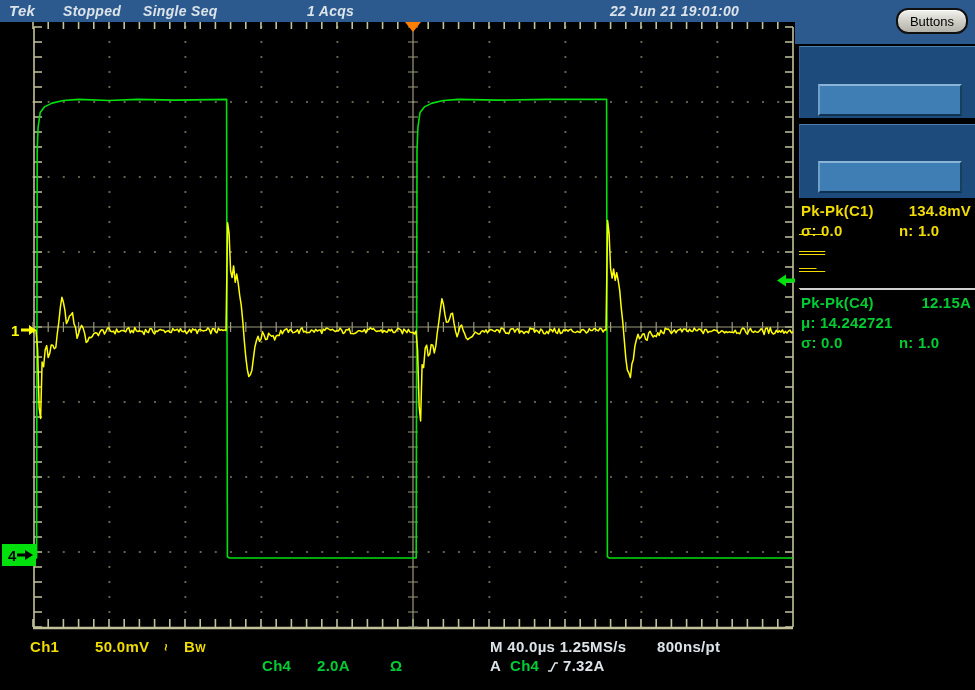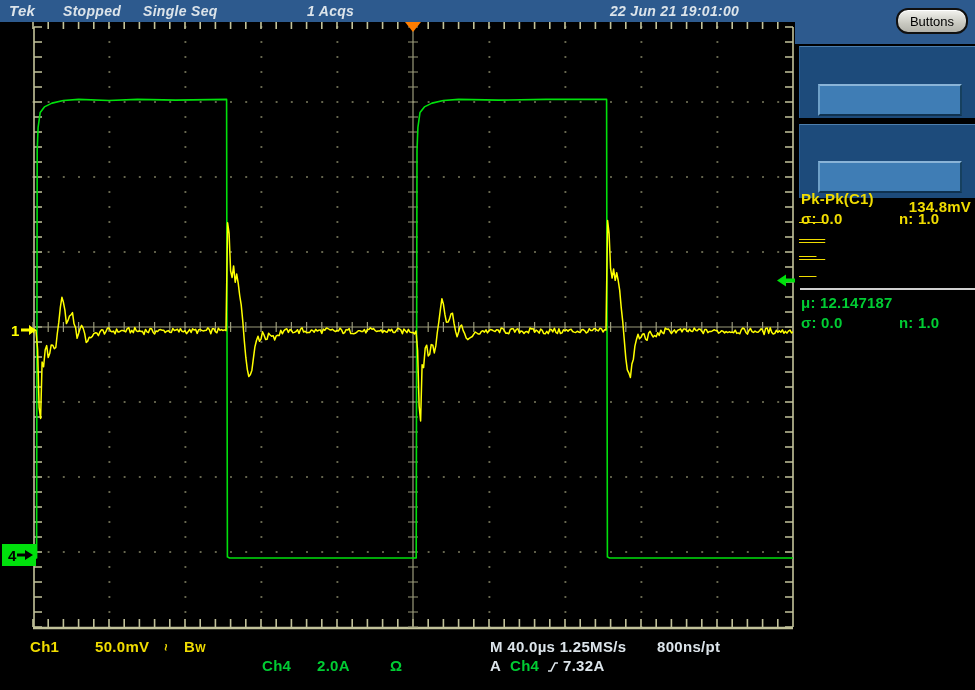--- a/index.html
+++ b/index.html
@@ -17,21 +17,21 @@
   
   .menu-panel{position:absolute;left:799px;width:176px;background:var(--panel-blue);
     border-top:1px solid #4d7fae;border-left:1px solid #2c5f92;}
   .menu-inset{position:absolute;left:18px;width:140px;height:28px;background:var(--inset-blue);
     border-top:2px solid #8ab4d8;border-left:2px solid #6ea0c8;
     border-bottom:2px solid #0f3250;border-right:2px solid #16405f;}
   
   .meas-group{position:absolute;left:799px;width:176px;}
   .meas-row{position:relative;height:20px;font-size:15px;letter-spacing:.2px;white-space:pre;}
   .meas-left{position:absolute;left:2px;top:0;}
-  .meas-right{position:absolute;right:4px;top:0;margin-top:8px;}
+  .meas-right{position:absolute;right:4px;top:0;}
   .meas-col2{position:absolute;left:100px;top:0;}
   .c1{color:var(--ch1-text);}
   .c4{color:var(--ch4-text);}
   #meas-sep{position:absolute;left:800px;top:288px;width:175px;height:2px;background:#d0d0d0;}
   
   #bottombar{position:absolute;left:0;top:632px;width:808px;height:58px;background:#000;}
   .bb{position:absolute;font-size:15px;letter-spacing:.3px;white-space:pre;}
   .bb.white{color:var(--white-text);}
   .coupling{display:inline-block;transform:rotate(90deg);font-size:13px;}
   .bw-small{font-size:11px;}
@@ -54,33 +54,37 @@
     <button id="btn-buttons">Buttons</button>
   </div>
 
   <div class="menu-panel" style="top:46px;height:71px;">
     <div class="menu-inset" style="top:37px;"></div>
   </div>
   <div class="menu-panel" style="top:124px;height:73px;">
     <div class="menu-inset" style="top:36px;"></div>
   </div>
 
-  <div class="meas-group c1" style="top:190px;text-decoration:underline;">
+  <div class="meas-group c1" style="top:202px;text-decoration:underline;">
     <div class="meas-row">
       <span class="meas-left">Pk-Pk(C1)</span>
       <span class="meas-right">134.8mV</span>
     </div>
     <div class="meas-row">
       <span class="meas-left">σ: 0.0</span>
       <span class="meas-col2">n: 1.0</span>
     </div>
   </div>
   <div id="meas-sep"></div>
   <div class="meas-group c4" style="top:294px;">
-    <div class="meas-row"><span class="meas-left">μ: 12.147187</span></div>
+    <div class="meas-row">
+      <span class="meas-left">Pk-Pk(C4)</span>
+      <span class="meas-right">12.15A</span>
+    </div>
+    <div class="meas-row"><span class="meas-left">μ: 14.242721</span></div>
     <div class="meas-row">
       <span class="meas-left">σ: 0.0</span>
       <span class="meas-col2">n: 1.0</span>
     </div>
   </div>
 
   <svg id="wavesvg" width="975" height="690" viewBox="0 0 975 690">
       <defs>
         <clipPath id="plotclip">
           <rect x="33" y="22" width="760" height="607"></rect>

